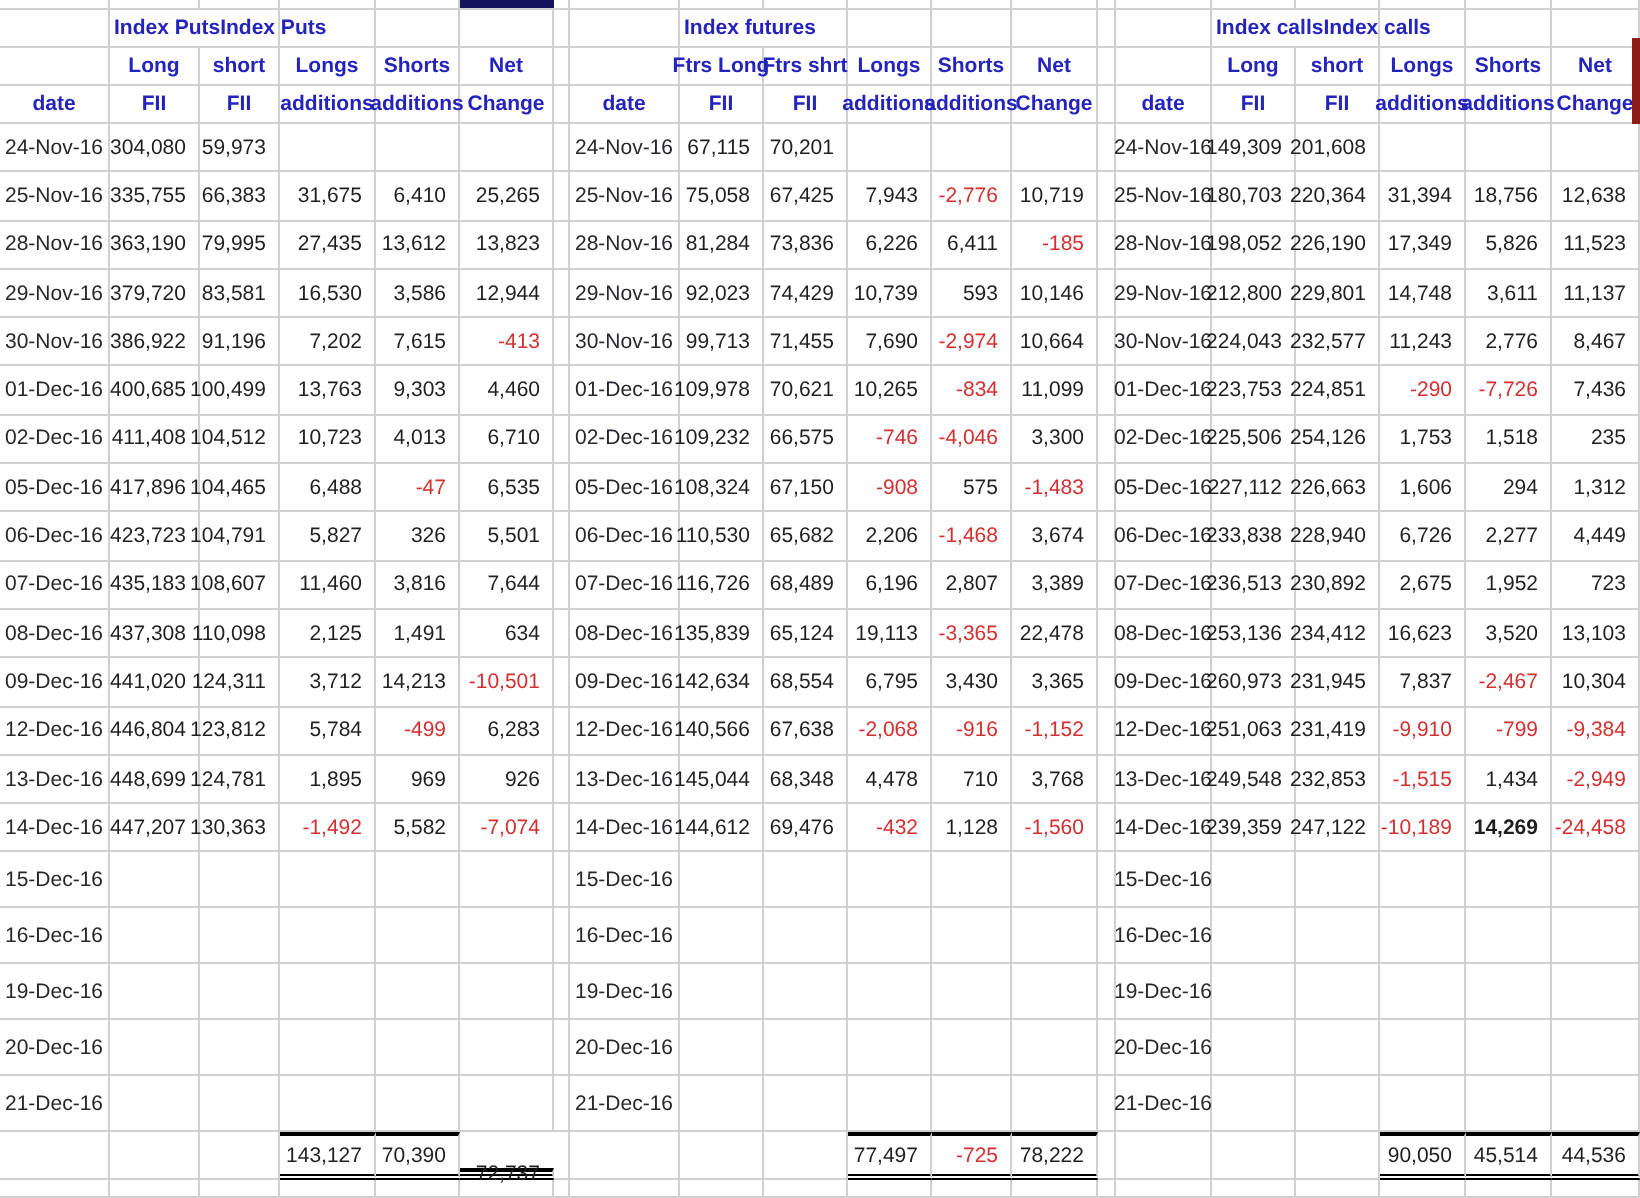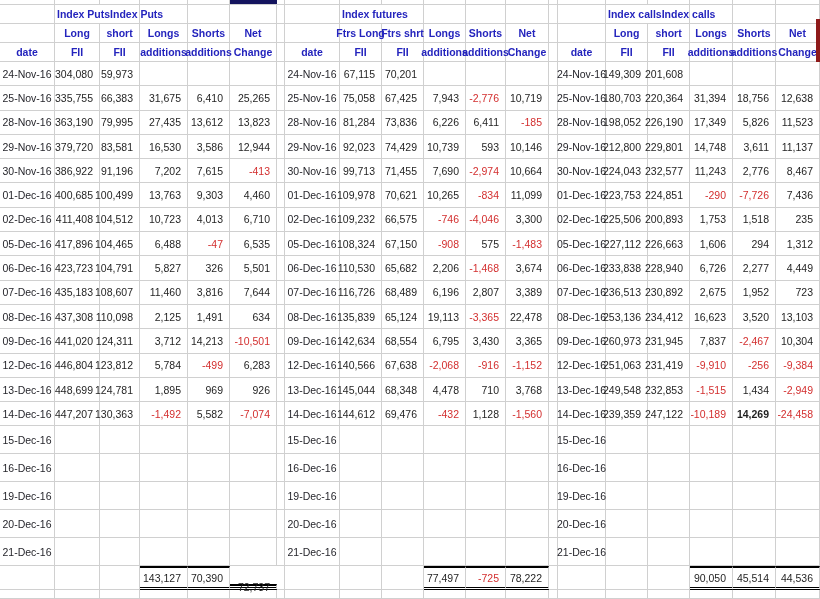--- a/index.html
+++ b/index.html
@@ -473,21 +473,21 @@
       <div class="c num" style="grid-area: 9 / 19;">2,776</div>
       <div class="c num" style="grid-area: 9 / 20;">8,467</div>
       <div class="c date" style="grid-area: 10 / 15;">01-Dec-16</div>
       <div class="c num" style="grid-area: 10 / 16;">223,753</div>
       <div class="c num" style="grid-area: 10 / 17;">224,851</div>
       <div class="c num neg" style="grid-area: 10 / 18;">-290</div>
       <div class="c num neg" style="grid-area: 10 / 19;">-7,726</div>
       <div class="c num" style="grid-area: 10 / 20;">7,436</div>
       <div class="c date" style="grid-area: 11 / 15;">02-Dec-16</div>
       <div class="c num" style="grid-area: 11 / 16;">225,506</div>
-      <div class="c num" style="grid-area: 11 / 17;">200,893</div>
+      <div class="c num" style="grid-area: 11 / 17;">254,126</div>
       <div class="c num" style="grid-area: 11 / 18;">1,753</div>
       <div class="c num" style="grid-area: 11 / 19;">1,518</div>
       <div class="c num" style="grid-area: 11 / 20;">235</div>
       <div class="c date" style="grid-area: 12 / 15;">05-Dec-16</div>
       <div class="c num" style="grid-area: 12 / 16;">227,112</div>
       <div class="c num" style="grid-area: 12 / 17;">226,663</div>
       <div class="c num" style="grid-area: 12 / 18;">1,606</div>
       <div class="c num" style="grid-area: 12 / 19;">294</div>
       <div class="c num" style="grid-area: 12 / 20;">1,312</div>
       <div class="c date" style="grid-area: 13 / 15;">06-Dec-16</div>
@@ -511,21 +511,21 @@
       <div class="c date" style="grid-area: 16 / 15;">09-Dec-16</div>
       <div class="c num" style="grid-area: 16 / 16;">260,973</div>
       <div class="c num" style="grid-area: 16 / 17;">231,945</div>
       <div class="c num" style="grid-area: 16 / 18;">7,837</div>
       <div class="c num neg" style="grid-area: 16 / 19;">-2,467</div>
       <div class="c num" style="grid-area: 16 / 20;">10,304</div>
       <div class="c date" style="grid-area: 17 / 15;">12-Dec-16</div>
       <div class="c num" style="grid-area: 17 / 16;">251,063</div>
       <div class="c num" style="grid-area: 17 / 17;">231,419</div>
       <div class="c num neg" style="grid-area: 17 / 18;">-9,910</div>
-      <div class="c num neg" style="grid-area: 17 / 19;">-256</div>
+      <div class="c num neg" style="grid-area: 17 / 19;">-799</div>
       <div class="c num neg" style="grid-area: 17 / 20;">-9,384</div>
       <div class="c date" style="grid-area: 18 / 15;">13-Dec-16</div>
       <div class="c num" style="grid-area: 18 / 16;">249,548</div>
       <div class="c num" style="grid-area: 18 / 17;">232,853</div>
       <div class="c num neg" style="grid-area: 18 / 18;">-1,515</div>
       <div class="c num" style="grid-area: 18 / 19;">1,434</div>
       <div class="c num neg" style="grid-area: 18 / 20;">-2,949</div>
       <div class="c date" style="grid-area: 19 / 15;">14-Dec-16</div>
       <div class="c num" style="grid-area: 19 / 16;">239,359</div>
       <div class="c num" style="grid-area: 19 / 17;">247,122</div>

